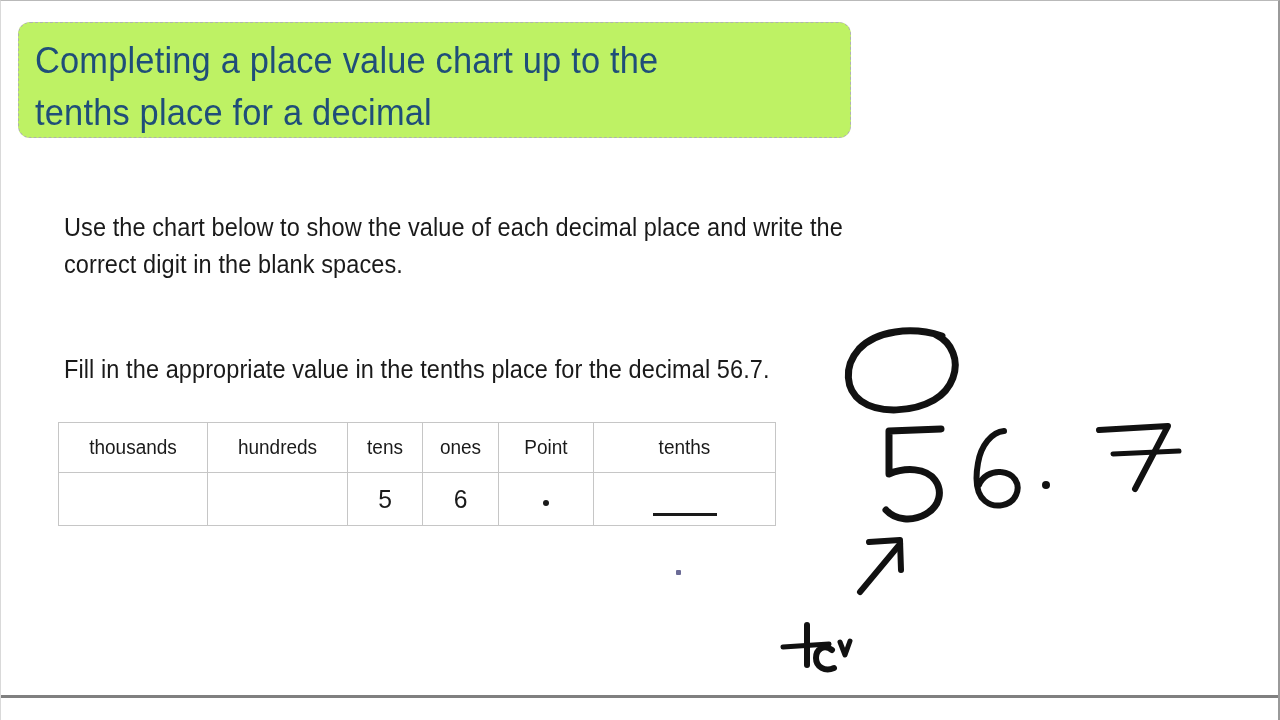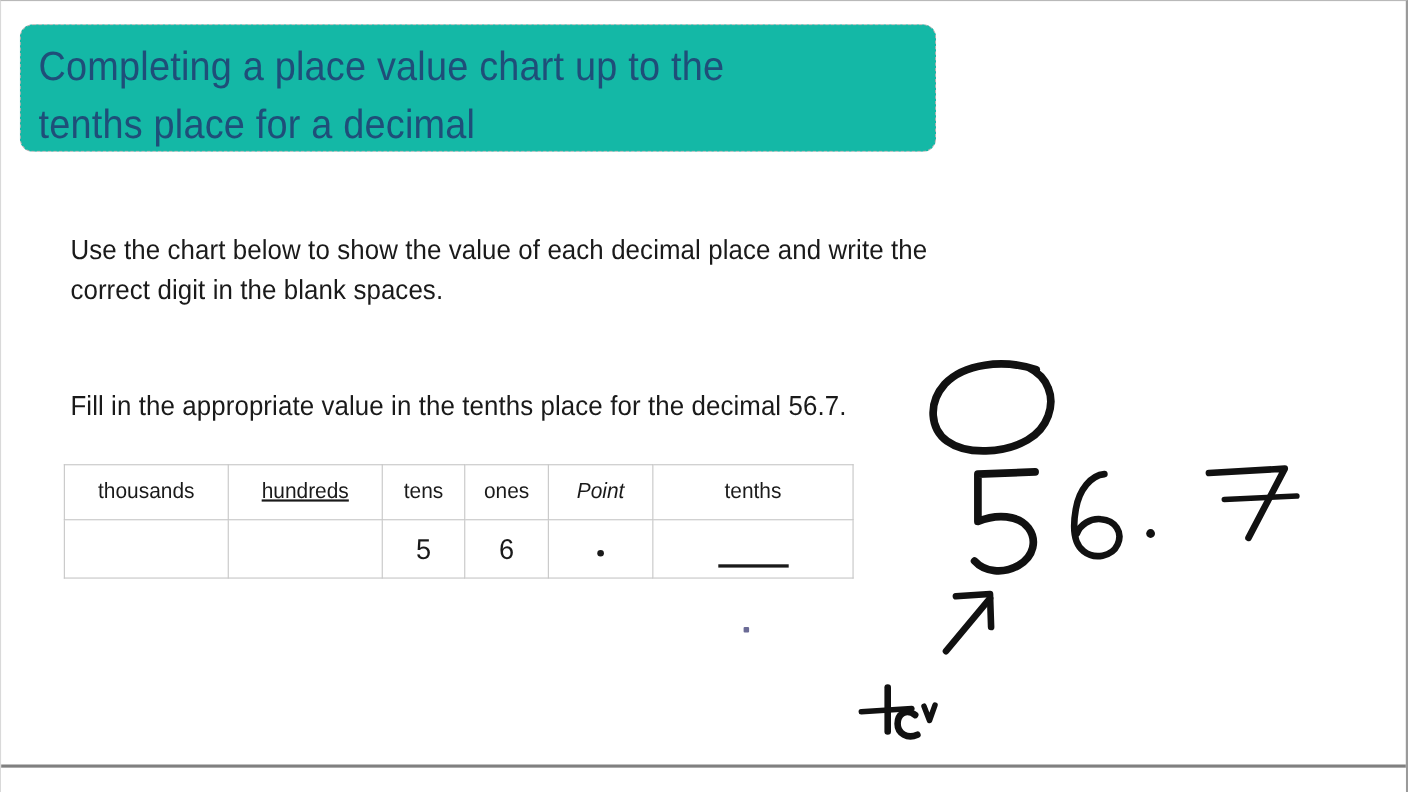--- a/index.html
+++ b/index.html
@@ -43,21 +43,21 @@
 
   
   #title-box {
     position: absolute;
     left: 17px;
     top: 21px;
     width: 833px;
     height: 116px;
     border: 1px dashed #b0b0b0;
     border-radius: 12px;
-    background: #14b8a6;
+    background: #bef264;
     box-sizing: border-box;
     padding: 12px 16px 0 16px;
   }
   #title-text {
     color: #1F4E79;
     font-family: "Liberation Sans", sans-serif;
     font-size: 37px;
     font-weight: 400;
     line-height: 52px;
     letter-spacing: 0.2px;
@@ -115,24 +115,24 @@
   }
   #place-value-table tr.value-row td {
     height: 52px;
     font-size: 26px;
   }
   .hdr-inner, .val-inner {
     display: block;
     transform: scaleX(0.95);
   }
   .col-thousands { width: 148px; }
-  .col-hundreds  { width: 139px; text-decoration: underline; }
+  .col-hundreds  { width: 139px; }
   .col-tens      { width: 74px; }
   .col-ones      { width: 75px; }
-  .col-point     { width: 94px; font-style: italic; }
+  .col-point     { width: 94px; }
   .col-tenths    { width: 181px; margin-top: 40px; }
 
   .period-dot {
     display: inline-block;
     width: 6px;
     height: 6px;
     background: #1a1a1a;
     border-radius: 50%;
     vertical-align: middle;
     margin-top: 4px;

